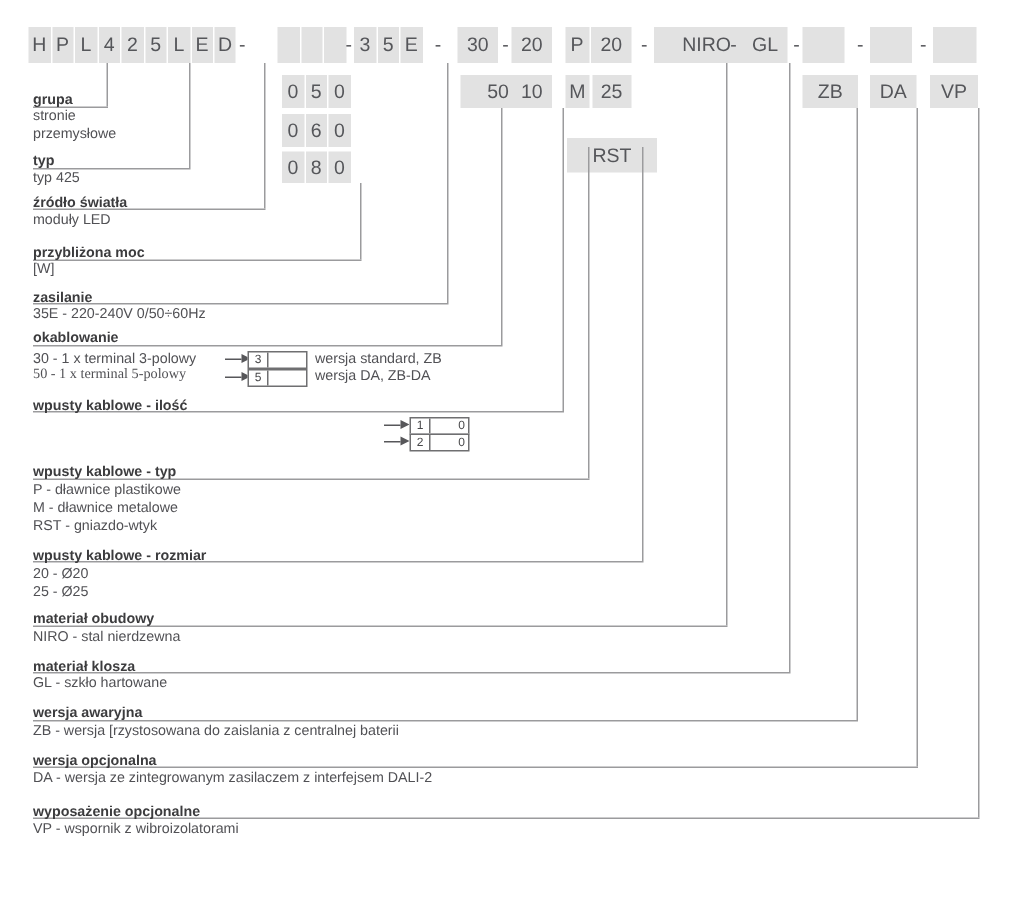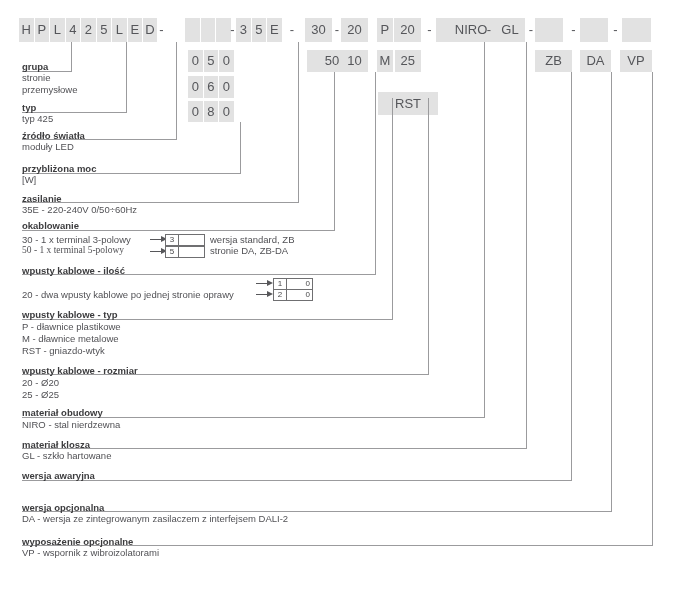--- a/index.html
+++ b/index.html
@@ -125,42 +125,42 @@
       <span class="a">3</span>
       <span class="b"></span>
     </div>
     <div class="sec-line" style="left: 210px; top: 233.5px; text-align: center;">wersja standard, ZB</div>
     <div class="sec-line" style="left: 22px; top: 245px; font-family: Liberation Serif, serif;">50 - 1 x terminal 5-polowy</div>
     <div class="arrow" style="left: 150px; top: 247.5px;"></div>
     <div class="vbox" style="left: 165px; top: 245.5px;">
       <span class="a">5</span>
       <span class="b"></span>
     </div>
-    <div class="sec-line" style="left: 210px; top: 245px;">stronie DA, ZB-DA</div>
+    <div class="sec-line" style="left: 210px; top: 245px;">wersja DA, ZB-DA</div>
     <div class="sec-title" style="left: 22px; top: 264.5px;">wpusty kablowe - ilość</div>
     <div class="arrow" style="left: 256px; top: 279.5px;"></div>
     <div class="vbox" style="left: 273px; top: 277.5px;">
       <span class="a">1</span>
       <span class="b">0</span>
     </div>
-    <div class="sec-line" style="left: 22px; top: 288.5px;">20 - dwa wpusty kablowe po jednej stronie oprawy</div>
     <div class="arrow" style="left: 256px; top: 291px;"></div>
     <div class="vbox" style="left: 273px; top: 289px;">
       <span class="a">2</span>
       <span class="b">0</span>
     </div>
     <div class="sec-title" style="left: 22px; top: 309px;">wpusty kablowe - typ</div>
     <div class="sec-line" style="left: 22px; top: 320.5px;">P - dławnice plastikowe</div>
     <div class="sec-line" style="left: 22px; top: 332.5px;">M - dławnice metalowe</div>
     <div class="sec-line" style="left: 22px; top: 344.5px;">RST - gniazdo-wtyk</div>
     <div class="sec-title" style="left: 22px; top: 364.5px;">wpusty kablowe - rozmiar</div>
     <div class="sec-line" style="left: 22px; top: 376.5px;">20 - Ø20</div>
     <div class="sec-line" style="left: 22px; top: 388.5px;">25 - Ø25</div>
     <div class="sec-title" style="left: 22px; top: 407px;">materiał obudowy</div>
     <div class="sec-line" style="left: 22px; top: 418.5px;">NIRO - stal nierdzewna</div>
     <div class="sec-title" style="left: 22px; top: 438.5px;">materiał klosza</div>
     <div class="sec-line" style="left: 22px; top: 450px;">GL - szkło hartowane</div>
     <div class="sec-title" style="left: 22px; top: 470px;">wersja awaryjna</div>
+    <div class="sec-line" style="left: 22px; top: 481.5px;">ZB - wersja [rzystosowana do zaislania z centralnej baterii</div>
     <div class="sec-title" style="left: 22px; top: 501.5px;">wersja opcjonalna</div>
     <div class="sec-line" style="left: 22px; top: 513px;">DA - wersja ze zintegrowanym zasilaczem z interfejsem DALI-2</div>
     <div class="sec-title" style="left: 22px; top: 535.5px;">wyposażenie opcjonalne</div>
     <div class="sec-line" style="left: 22px; top: 547px;">VP - wspornik z wibroizolatorami</div>
   </div>
 
 </body></html>

